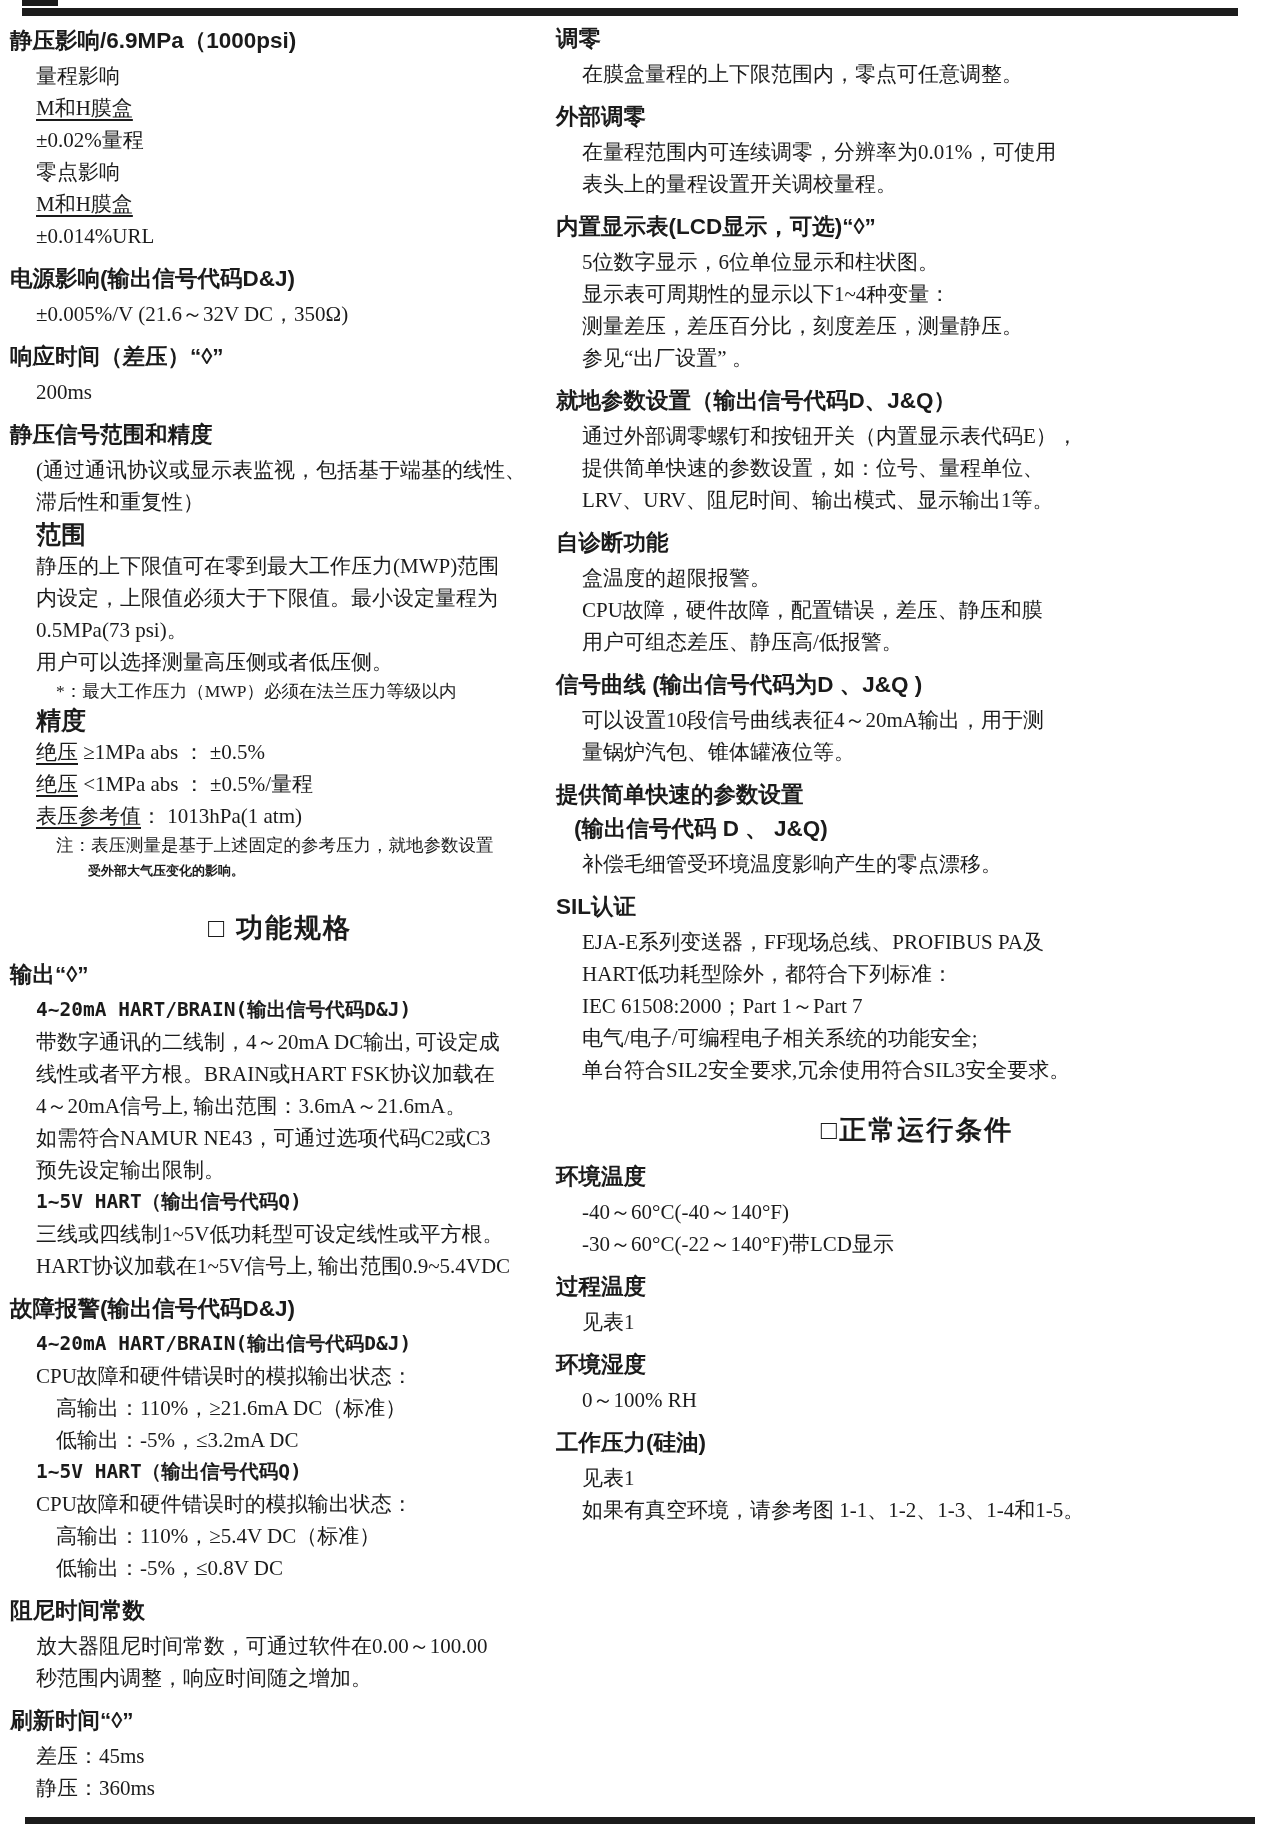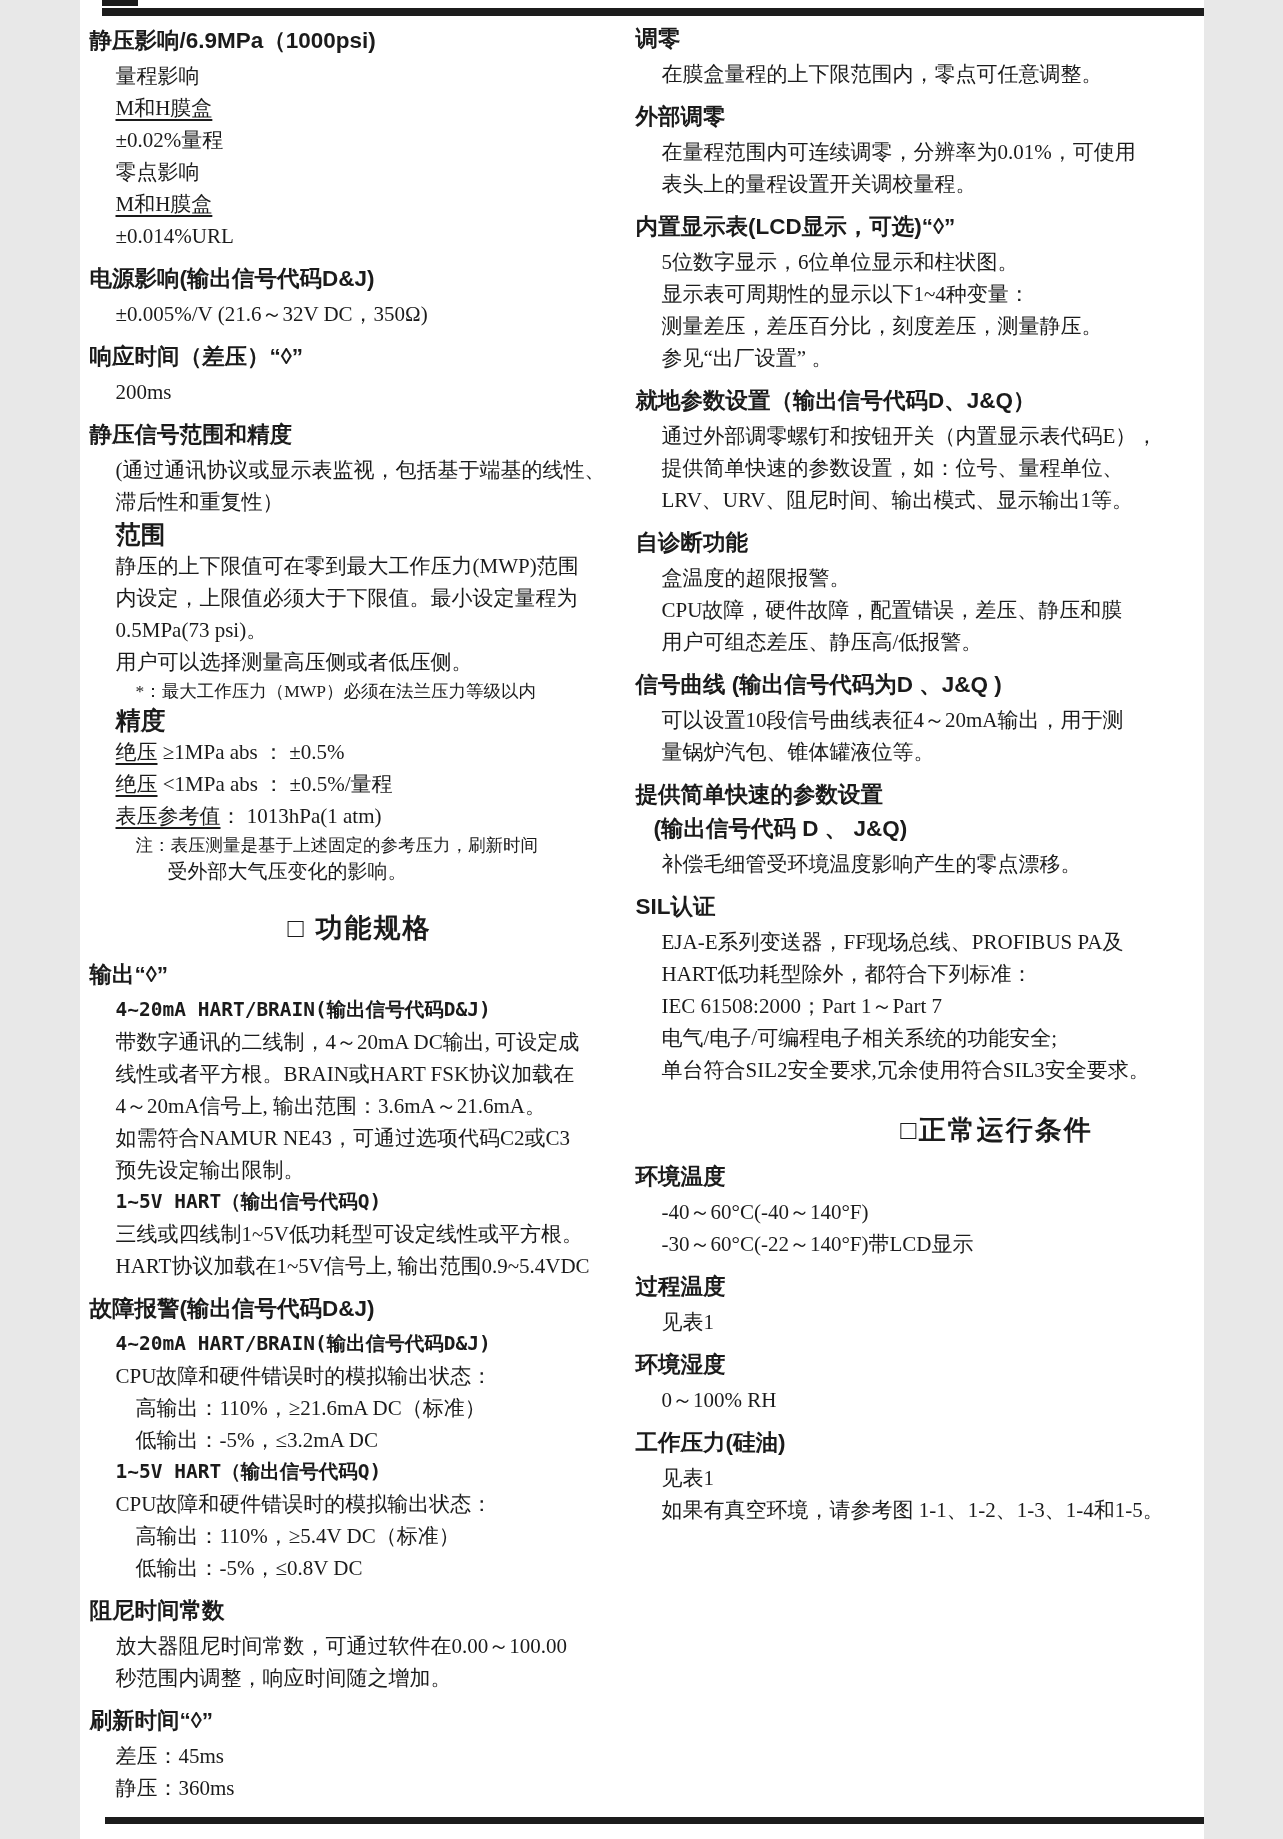--- a/index.html
+++ b/index.html
@@ -1,18 +1,18 @@
 <!DOCTYPE html>
 <html><head>
 <meta charset="utf-8">
 <style>
   html,body{margin:0;padding:0;background:#e8e8e8;}
   .page{
     position:relative;
-    width:1124px;height:1839px;
+    width:1283px;height:1839px;
     margin:0 auto;
     background:#ffffff;
     color:#1b1b1b;
     overflow:hidden;
   }
   .rule-top{position:absolute;left:22px;top:8px;width:1216px;height:8px;background:#1c1c1c;}
   .corner-tab{position:absolute;left:22px;top:0;width:36px;height:6px;background:#1c1c1c;}
   .rule-bottom{position:absolute;left:25px;top:1817px;width:1230px;height:7px;background:#1c1c1c;}
   .col{position:absolute;}
   .col-left{left:10px;top:26px;width:540px;}
@@ -41,21 +41,21 @@
     font-size:19.5px;line-height:32px;
     padding-left:26px;white-space:nowrap;
   }
   .h4{
     font-family:"Liberation Sans",sans-serif;font-weight:bold;
     font-size:25px;line-height:32px;
     padding-left:26px;
   }
   .body2{padding-left:46px;}
   .note{font-size:17.5px;line-height:26px;padding-left:46px;}
-  .note2{font-size:20px;line-height:26px;padding-left:78px;}
+  .note2{font-size:13px;line-height:26px;padding-left:78px;font-weight:bold;}
   .u{text-decoration:underline;text-underline-offset:4px;}
 </style>
 </head>
 <body>
 
 <div class="page">
   <div class="corner-tab"></div>
   <div class="rule-top"></div>
   <div class="col col-left">
       <section class="block">
@@ -82,21 +82,21 @@
         <div class="line h4">范围</div>
         <div class="line body">静压的上下限值可在零到最大工作压力(MWP)范围</div>
         <div class="line body">内设定，上限值必须大于下限值。最小设定量程为</div>
         <div class="line body">0.5MPa(73 psi)。</div>
         <div class="line body">用户可以选择测量高压侧或者低压侧。</div>
         <div class="line note">*：最大工作压力（MWP）必须在法兰压力等级以内</div>
         <div class="line h4">精度</div>
         <div class="line body"><span class="u">绝压</span><span> ≥1MPa abs ： ±0.5%</span></div>
         <div class="line body"><span class="u">绝压</span><span> &lt;1MPa abs ： ±0.5%/量程</span></div>
         <div class="line body"><span class="u">表压参考值</span><span>： 1013hPa(1 atm)</span></div>
-        <div class="line note">注：表压测量是基于上述固定的参考压力，刷新时间</div>
+        <div class="line note">注：表压测量是基于上述固定的参考压力，就地参数设置</div>
         <div class="line note2">受外部大气压变化的影响。</div>
       </section>
       <section class="block">
         <div class="h1">□  功能规格</div>
       </section>
       <section class="block">
         <div class="h2">输出“◊”</div>
         <div class="line h3">4~20mA HART/BRAIN(输出信号代码D&amp;J)</div>
         <div class="line body">带数字通讯的二线制，4～20mA DC输出, 可设定成</div>
         <div class="line body">线性或者平方根。BRAIN或HART FSK协议加载在</div>

